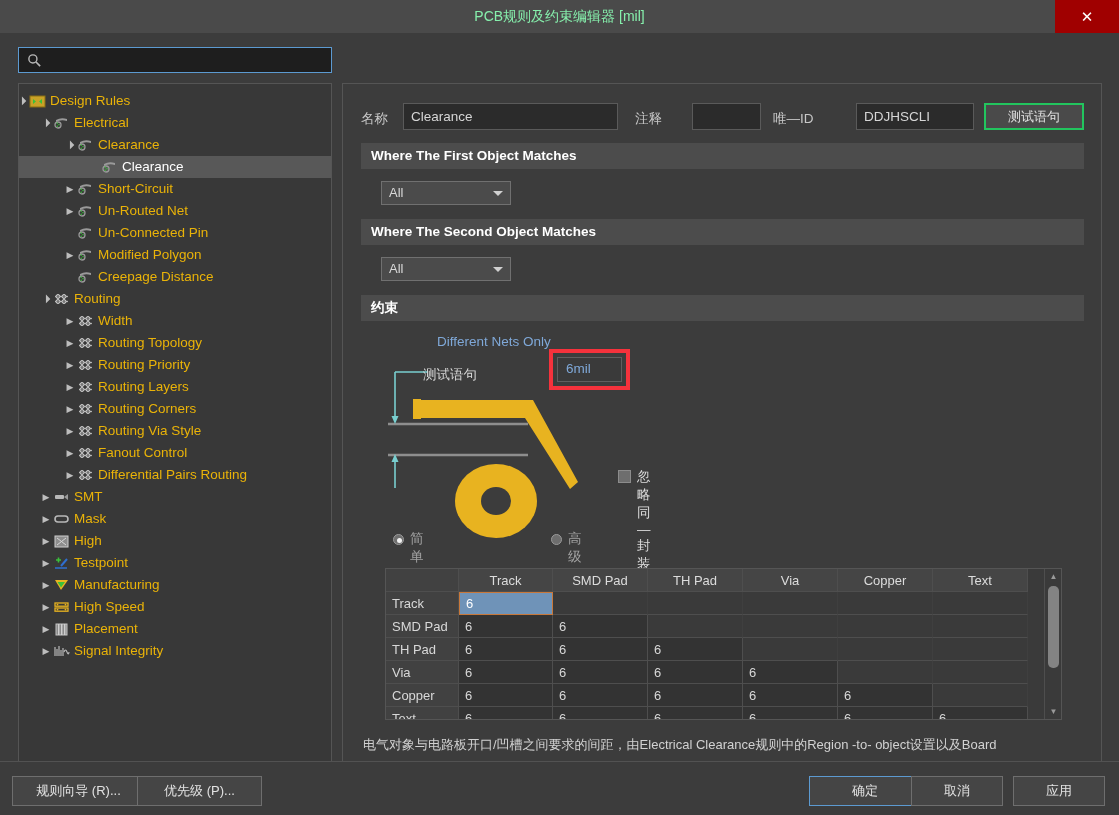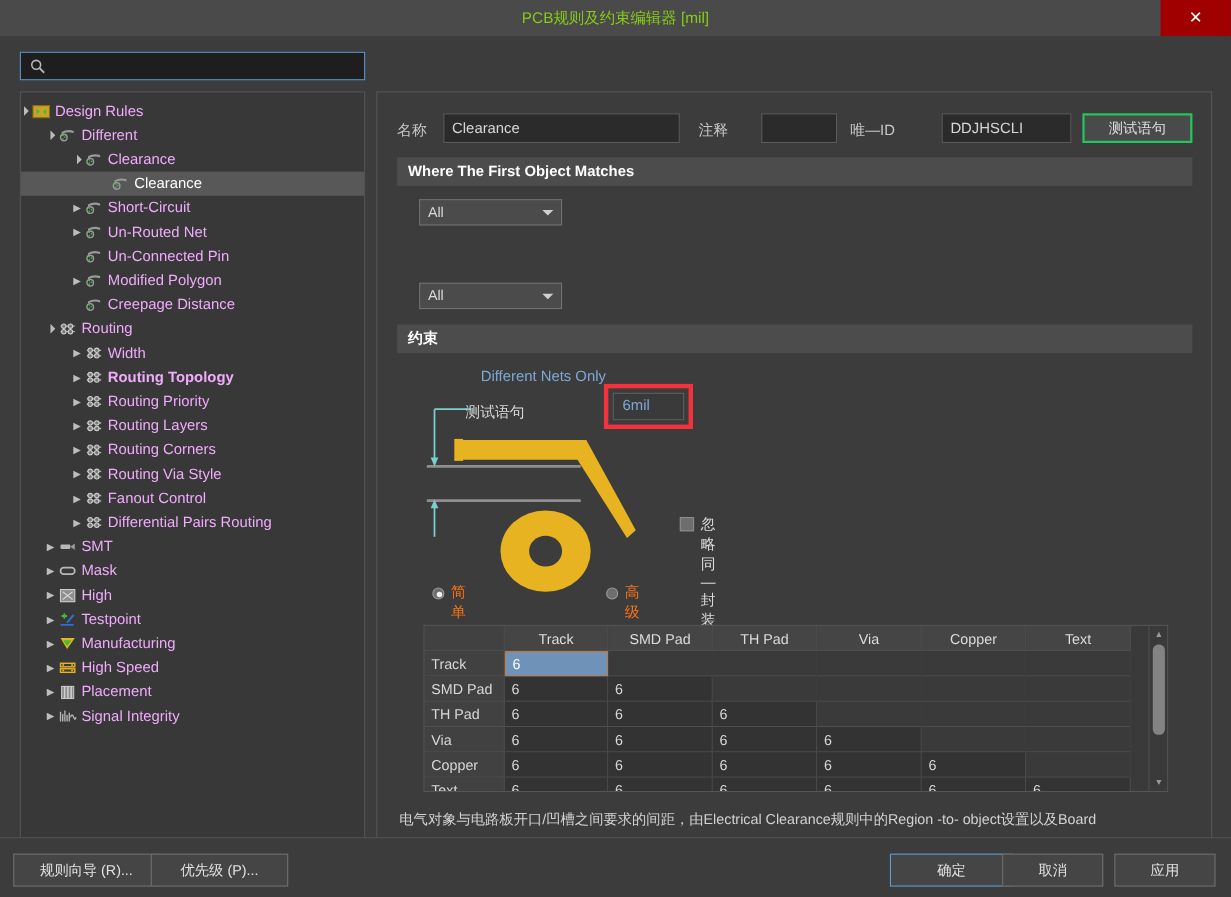--- a/index.html
+++ b/index.html
@@ -13,21 +13,21 @@
   }
 
   
   .titlebar {
     position: absolute; left: 0; top: 0; width: 1119px; height: 33px;
     background: #4a4a4a;
   }
   .titlebar-text {
     position: absolute; left: 0; top: 0; width: 1119px; height: 33px;
     line-height: 33px; text-align: center;
-    color: #84cc16; font-size: 14px;
+    color: #86efac; font-size: 14px;
   }
   .close-btn {
     position: absolute; right: 0; top: 0; width: 64px; height: 33px;
     background: #a00000; color: #ffffff;
     font-size: 15px; line-height: 33px; text-align: center;
     cursor: pointer;
   }
 
   
   .body-area {
@@ -63,21 +63,21 @@
   .tree-row.selected { background: #585858; }
   .tree-row .twisty {
     position: absolute; top: 0; width: 14px; height: 22px;
     color: #bdbdbd; font-size: 9px; line-height: 22px; text-align: center;
   }
   .tree-row .t-icon {
     position: absolute; top: 3px; width: 17px; height: 16px;
   }
   .tree-row .t-label {
     position: absolute; top: 0; height: 22px; line-height: 22px;
-    color: #f0abfc; font-size: 13.5px;
+    color: #eab308; font-size: 13.5px;
   }
   .tree-row.selected .t-label { color: #ffffff; }
 
   
   .right-pane {
     position: absolute; left: 342px; top: 50px; width: 760px; height: 707px;
     background: #3c3c3c; border: 1px solid #555555;
   }
 
   .lbl { color: #c8c8c8; font-size: 13.5px; }
@@ -130,21 +130,21 @@
 
   .radio-wrap { position: absolute; cursor: pointer; }
   .radio-dot {
     position: absolute; left: 0; top: 4px; width: 11px; height: 11px;
     border-radius: 50%; border: 1px solid #9a9a9a; background: #6e6e6e;
   }
   .radio-dot.on::after {
     content: ""; position: absolute; left: 2.5px; top: 2.5px;
     width: 5px; height: 5px; border-radius: 50%; background: #f2f2f2;
   }
-  .radio-label { position: absolute; left: 17px; top: 0; color: #f97316; font-size: 13.5px; }
+  .radio-label { position: absolute; left: 17px; top: 0; color: #a3a3a3; font-size: 13.5px; }
 
   .cb-wrap { position: absolute; cursor: pointer; }
   .cb-box {
     position: absolute; left: 0; top: 2px; width: 13px; height: 13px;
     background: #6e6e6e; border: 1px solid #8c8c8c;
   }
   .cb-label { position: absolute; left: 19px; top: 0; color: #dcdcdc; font-size: 13.5px; }
 
   
   .matrix {
@@ -233,21 +233,21 @@
         </div>
         <div class="tree-row">
           <span class="twisty" style="left: 20px; font-size: 8px; transform: rotate(-45deg);">◢</span>
           <span class="t-icon" style="left: 34px;"><svg width="17" height="16" viewBox="0 0 17 16">
               <path d="M3 5 Q8 2 14 4 L14 6 Q8 4 3 7 Z" fill="#9a9a9a"></path>
               <circle cx="5" cy="10" r="3" fill="none" stroke="#9a9a9a" stroke-width="1.3"></circle>
               <rect x="3.6" y="7.5" width="1.3" height="1.3" fill="#3ac03a"></rect>
               <rect x="5.4" y="9" width="1.3" height="1.3" fill="#3ac03a"></rect>
               <rect x="3.6" y="10.6" width="1.3" height="1.3" fill="#3ac03a"></rect>
             </svg></span>
-          <span class="t-label" style="left: 55px;">Different</span>
+          <span class="t-label" style="left: 55px;">Electrical</span>
         </div>
         <div class="tree-row">
           <span class="twisty" style="left: 44px; font-size: 8px; transform: rotate(-45deg);">◢</span>
           <span class="t-icon" style="left: 58px;"><svg width="17" height="16" viewBox="0 0 17 16">
               <path d="M3 5 Q8 2 14 4 L14 6 Q8 4 3 7 Z" fill="#9a9a9a"></path>
               <circle cx="5" cy="10" r="3" fill="none" stroke="#9a9a9a" stroke-width="1.3"></circle>
               <rect x="3.6" y="7.5" width="1.3" height="1.3" fill="#3ac03a"></rect>
               <rect x="5.4" y="9" width="1.3" height="1.3" fill="#3ac03a"></rect>
               <rect x="3.6" y="10.6" width="1.3" height="1.3" fill="#3ac03a"></rect>
             </svg></span>
@@ -343,21 +343,21 @@
         <div class="tree-row">
           <span class="twisty" style="left: 44px;">▶</span>
           <span class="t-icon" style="left: 58px;"><svg width="17" height="16" viewBox="0 0 17 16">
               <line x1="2" y1="5.5" x2="15" y2="5.5" stroke="#b0b0b0" stroke-width="1.3"></line>
               <line x1="2" y1="10.5" x2="15" y2="10.5" stroke="#b0b0b0" stroke-width="1.3"></line>
               <circle cx="5" cy="5.5" r="2" fill="#777" stroke="#cfcfcf"></circle>
               <circle cx="11" cy="5.5" r="2" fill="#777" stroke="#cfcfcf"></circle>
               <circle cx="5" cy="10.5" r="2" fill="#777" stroke="#cfcfcf"></circle>
               <circle cx="11" cy="10.5" r="2" fill="#777" stroke="#cfcfcf"></circle>
             </svg></span>
-          <span class="t-label" style="left: 79px; font-weight: bold;">Routing Topology</span>
+          <span class="t-label" style="left: 79px;">Routing Topology</span>
         </div>
         <div class="tree-row">
           <span class="twisty" style="left: 44px;">▶</span>
           <span class="t-icon" style="left: 58px;"><svg width="17" height="16" viewBox="0 0 17 16">
               <line x1="2" y1="5.5" x2="15" y2="5.5" stroke="#b0b0b0" stroke-width="1.3"></line>
               <line x1="2" y1="10.5" x2="15" y2="10.5" stroke="#b0b0b0" stroke-width="1.3"></line>
               <circle cx="5" cy="5.5" r="2" fill="#777" stroke="#cfcfcf"></circle>
               <circle cx="11" cy="5.5" r="2" fill="#777" stroke="#cfcfcf"></circle>
               <circle cx="5" cy="10.5" r="2" fill="#777" stroke="#cfcfcf"></circle>
               <circle cx="11" cy="10.5" r="2" fill="#777" stroke="#cfcfcf"></circle>
@@ -509,20 +509,21 @@
     <input class="field" style="position: absolute; left: 513px; top: 19px; width: 118px; height: 27px;" value="DDJHSCLI">
 
     <button class="btn" style="position:absolute;left:641px;top:19px;width:100px;height:27px;">测试语句</button>
 
     <div class="section-header" style="position:absolute;left:18px;top:59px;width:723px;">Where The First Object Matches</div>
     <div class="combo" style="left:38px;top:97px;width:130px;">
       <span>All</span>
       <span class="arrow"></span>
     </div>
 
+    <div class="section-header" style="position:absolute;left:18px;top:135px;width:723px;">Where The Second Object Matches</div>
     <div class="combo" style="left:38px;top:173px;width:130px;">
       <span>All</span>
       <span class="arrow"></span>
     </div>
 
     <div class="section-header" style="position:absolute;left:18px;top:211px;width:723px;">约束</div>
 
     <div class="diff-nets" style="left:58px;top:250px;margin-left:36px;">Different Nets Only</div>
 
     <svg style="position:absolute;left:30px;top:276px;" width="260" height="200" viewBox="0 0 260 200">

